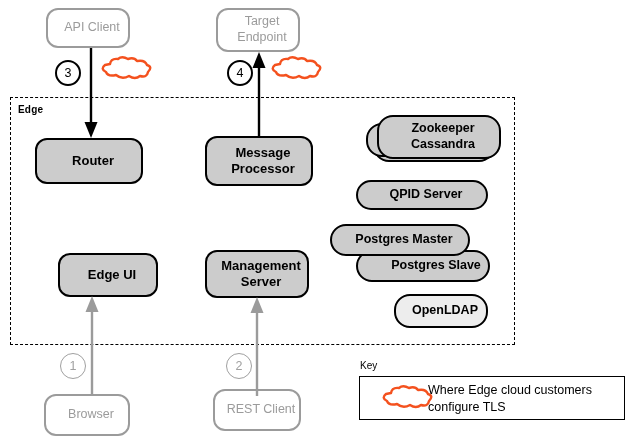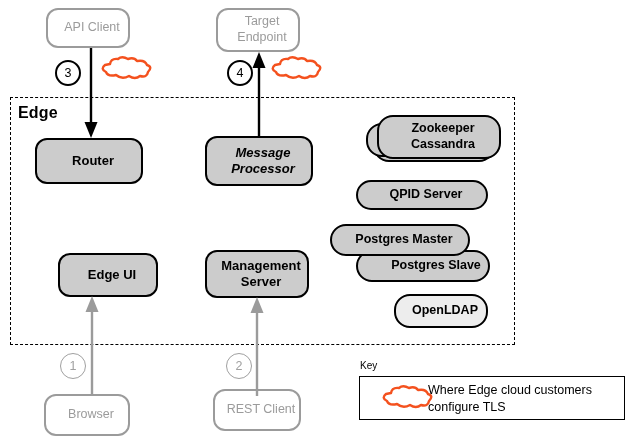--- a/index.html
+++ b/index.html
@@ -66,21 +66,21 @@
   #edge-box{
     position:absolute;
     left:10px; top:97px;
     width:505px; height:248px;
     border:1.6px dashed #000000;
     box-sizing:border-box;
   }
   #edge-label{
     position:absolute;
     left:18px; top:104px;
-    font-size:16px;
+    font-size:10px;
     font-weight:bold;
     color:#000000;
     letter-spacing:.2px;
   }
 
   
   .arrow{position:absolute;}
   .arrow svg{display:block;overflow:visible;}
 
   
@@ -147,21 +147,21 @@
   </div>
 
   <div class="node ext" style="left:213px;top:389px;width:88px;height:42px;">
     <span>REST Client</span>
   </div>
 
   <div class="node comp" style="left:35px;top:138px;width:108px;height:46px;">
     <span>Router</span>
   </div>
 
-  <div class="node comp" style="left:205px;top:136px;width:108px;height:50px;flex-direction:column;font-style:italic;">
+  <div class="node comp" style="left:205px;top:136px;width:108px;height:50px;flex-direction:column;">
     <span>Message</span>
     <span>Processor</span>
   </div>
 
   <div class="node comp" style="left:42px;top:253px;width:100px;height:44px;margin-left:16px;">
     <span>Edge UI</span>
   </div>
 
   <div class="node comp" style="left:205px;top:250px;width:104px;height:48px;flex-direction:column;">
     <span>Management</span>

